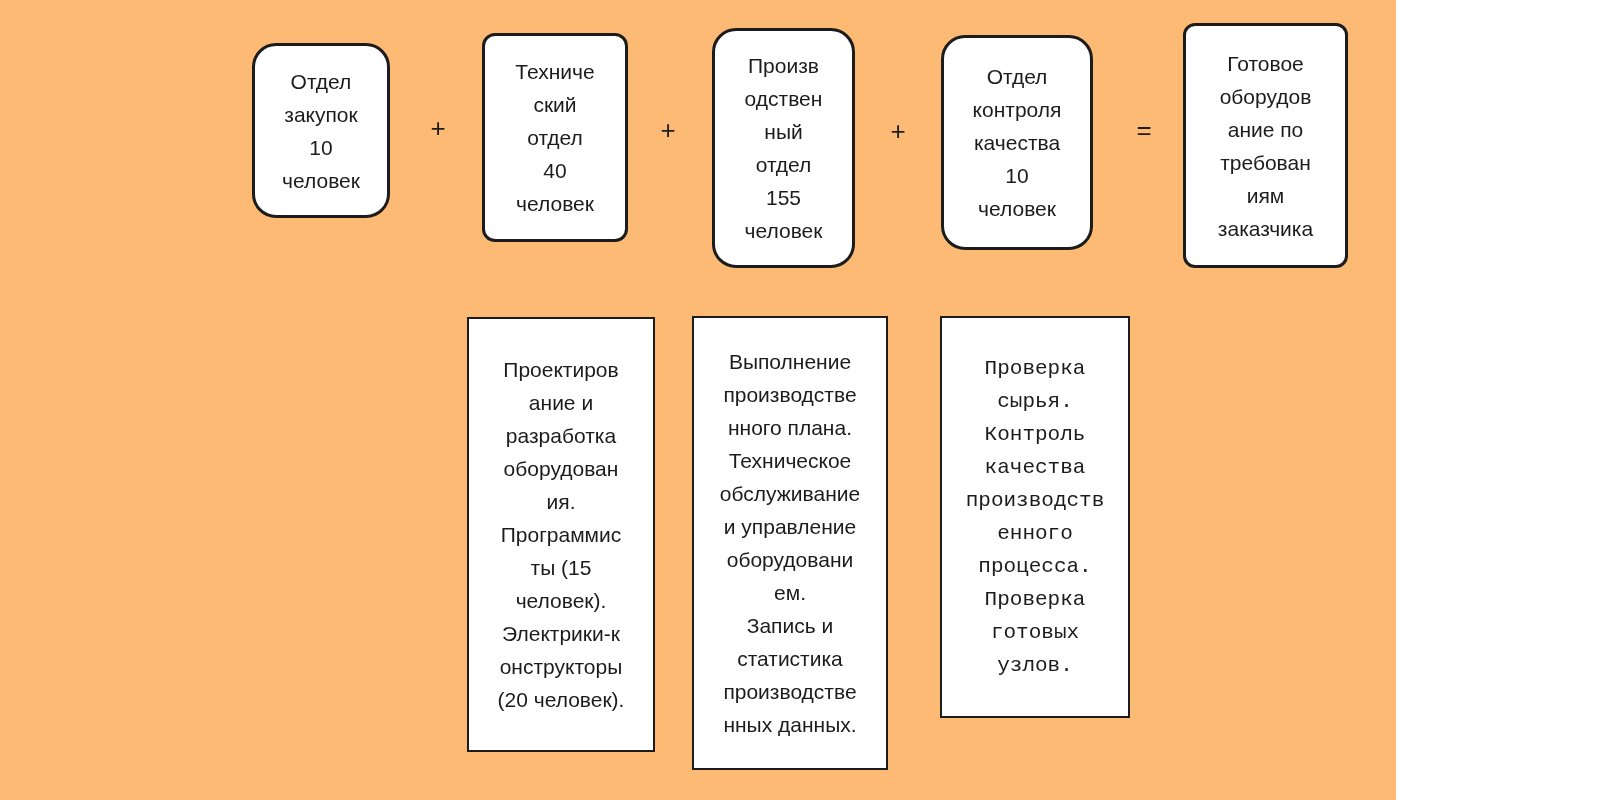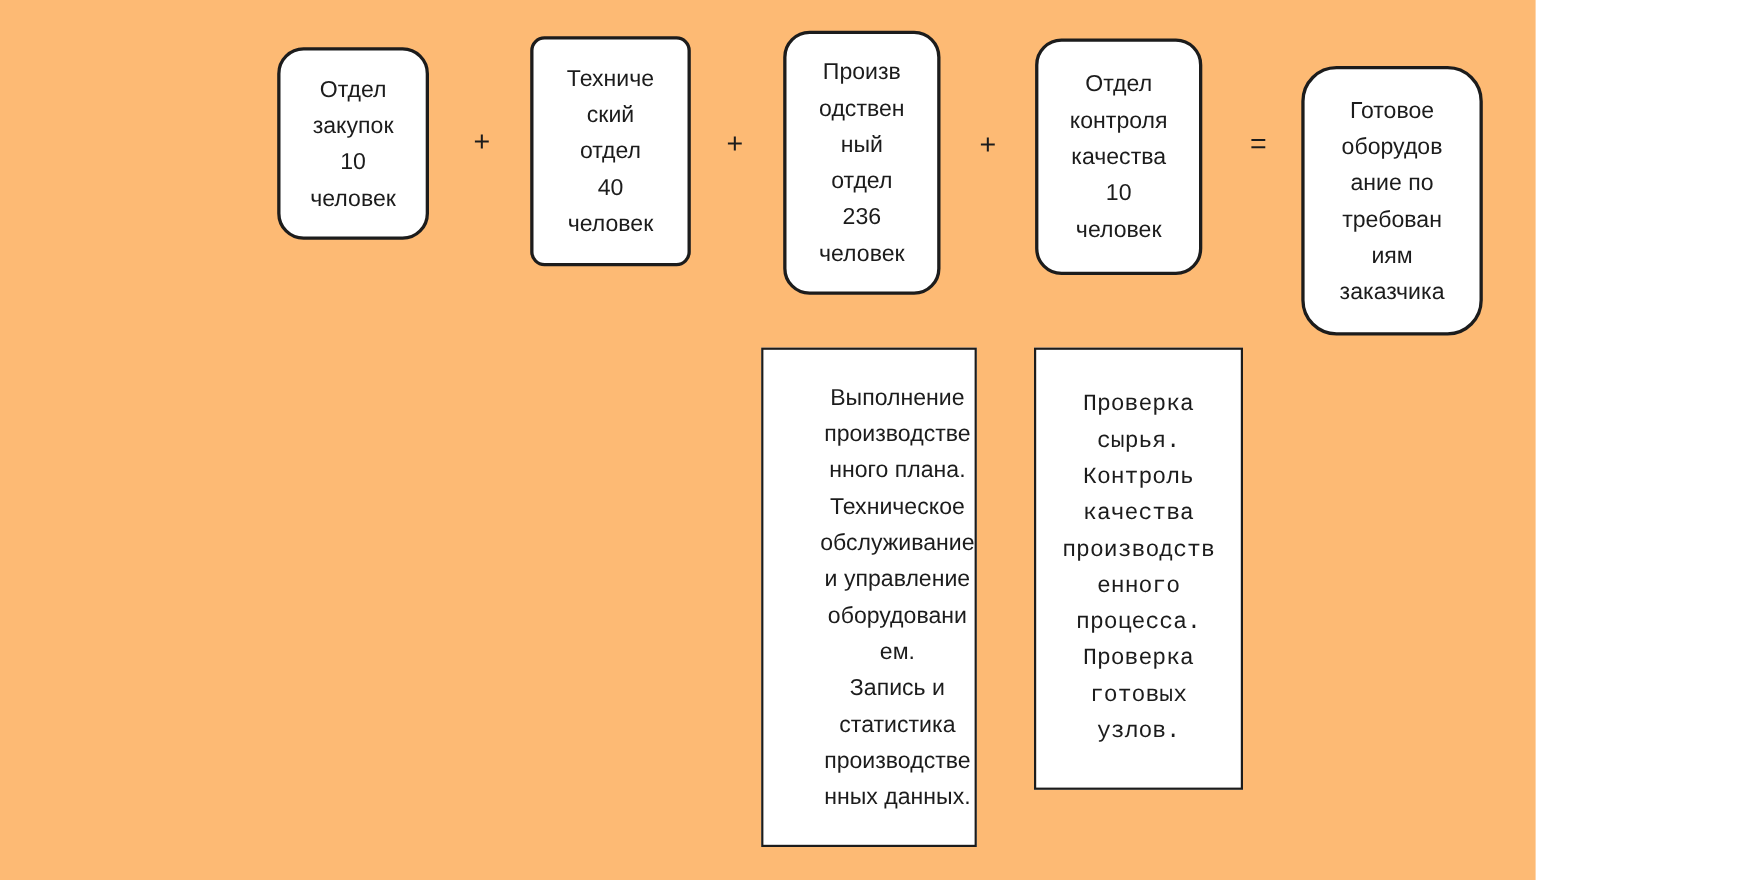--- a/index.html
+++ b/index.html
@@ -47,30 +47,30 @@
     justify-content: center;
     font-size: 26px;
     font-weight: 400;
     color: #1c1c1c;
   }
   
   .b1 { left: 252px;  top: 43px; width: 138px; height: 175px; }
   .b2 { left: 482px;  top: 33px; width: 146px; height: 209px; border-radius: 13px; }
   .b3 { left: 712px;  top: 28px; width: 143px; height: 240px; }
   .b4 { left: 941px;  top: 35px; width: 152px; height: 215px; }
-  .b5 { left: 1183px; top: 23px; width: 165px; height: 245px; border-radius: 32px; margin-top: 37px; }
+  .b5 { left: 1183px; top: 23px; width: 165px; height: 245px; border-radius: 12px; }
   
   .op1 { left: 418px;  top: 108px; }
   .op2 { left: 648px;  top: 110px; }
   .op3 { left: 878px;  top: 111px; }
   .op4 { left: 1124px; top: 110px; }
   
   .c1 { left: 245px; top: 325px; width: 172px; height: 265px; }
   .c2 { left: 467px; top: 317px; width: 188px; height: 435px; }
-  .c3 { left: 692px; top: 316px; width: 196px; height: 454px; justify-content: flex-end; }
+  .c3 { left: 692px; top: 316px; width: 196px; height: 454px; }
   .c4 { left: 940px; top: 316px; width: 190px; height: 402px; font-family: Liberation Mono, monospace; }
 </style>
 </head>
 <body>
 
 <div class="canvas">
 
   <div class="box rbox b1">
     <span class="boxtext">Отдел
 закупок
@@ -88,21 +88,21 @@
 человек</span>
   </div>
 
   <span class="op op2">+</span>
 
   <div class="box rbox b3">
     <span class="boxtext">Произв
 одствен
 ный
 отдел
-236
+155
 человек</span>
   </div>
 
   <span class="op op3">+</span>
 
   <div class="box rbox b4">
     <span class="boxtext">Отдел
 контроля
 качества
 10
@@ -114,20 +114,33 @@
   <div class="box rbox b5">
     <span class="boxtext">Готовое
 оборудов
 ание по
 требован
 иям
 заказчика</span>
   </div>
 
 
+  <div class="box sbox c2">
+    <span class="boxtext">Проектиров
+ание и
+разработка
+оборудован
+ия.
+Программис
+ты (15
+человек).
+Электрики-к
+онструкторы
+(20 человек).</span>
+  </div>
 
   <div class="box sbox c3">
     <span class="boxtext">Выполнение
 производстве
 нного плана.
 Техническое
 обслуживание
 и управление
 оборудовани
 ем.

